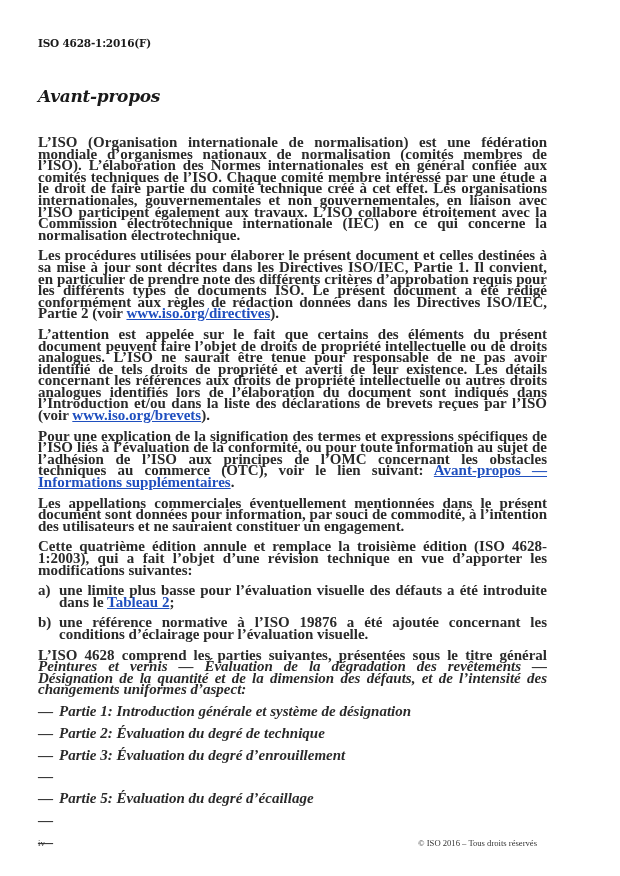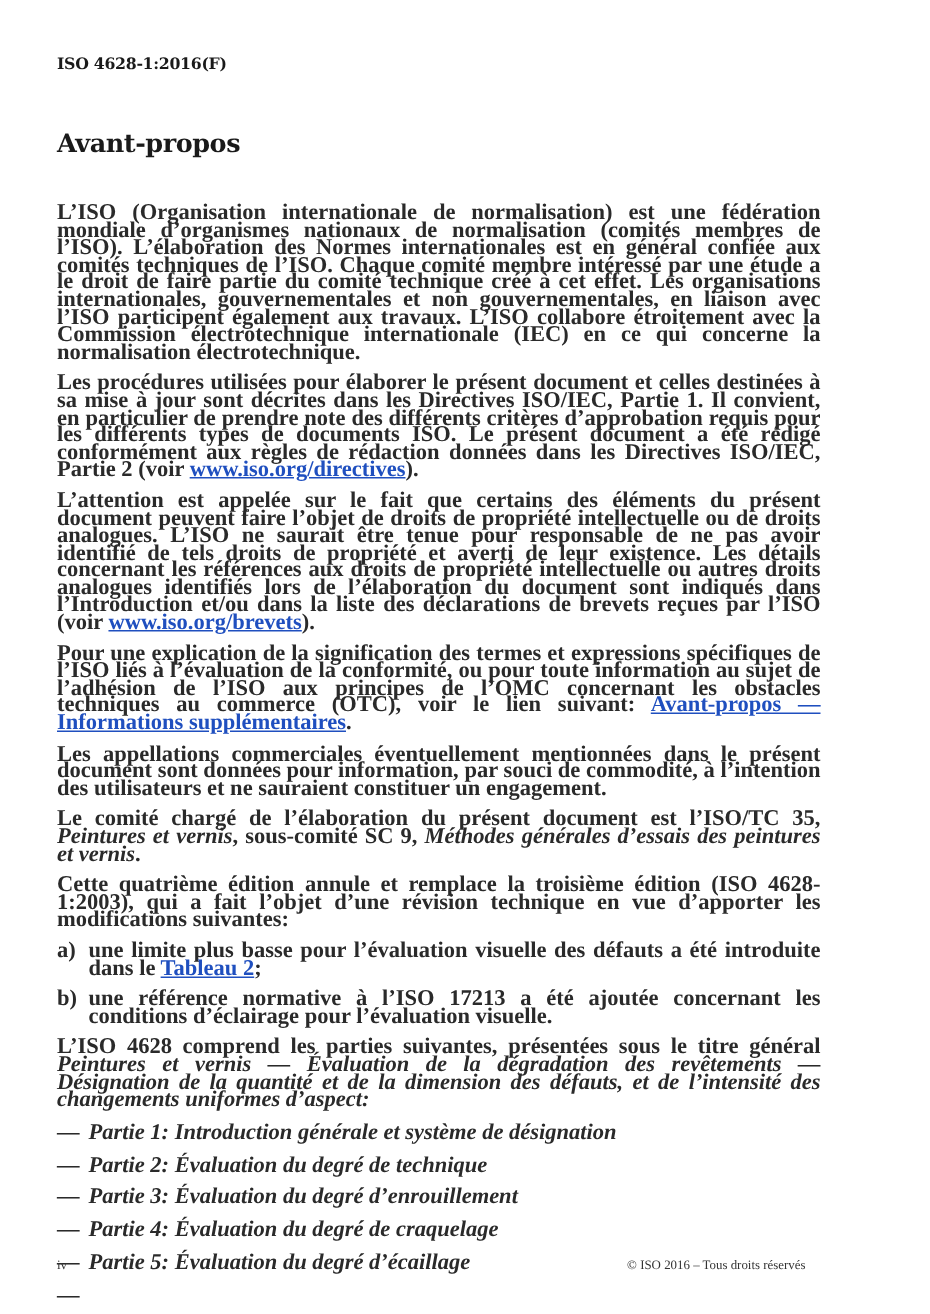--- a/index.html
+++ b/index.html
@@ -1,21 +1,21 @@
 <!DOCTYPE html>
 <html><head>
 <meta charset="utf-8">
 <style>
   html, body { margin: 0; padding: 0; background: #ffffff; }
   body { width: 620px; height: 876px; position: relative; overflow: hidden;
          font-family: "DejaVu Serif", "Liberation Serif", serif; color: #2a2a2a; }
   .docid { position: absolute; left: 38px; top: 37px; font-size: 10.5px; font-weight: bold; color: #1a1a1a;
            font-family: "DejaVu Serif", serif; letter-spacing: -0.2px; }
   .title { position: absolute; left: 38px; top: 86px; font-size: 17px; font-weight: bold; color: #1a1a1a;
-           font-family: "DejaVu Serif", serif; letter-spacing: -0.3px; }
+           font-family: "DejaVu Serif", serif; letter-spacing: -0.3px; font-style: italic; }
   .body { position: absolute; left: 38px; top: 137px; width: 509px;
           font-family: "Liberation Serif", serif; font-size: 15px; line-height: 11.6px; font-weight: bold; }
   .body p { margin: 0 0 9px 0; text-align: justify; }
   a { color: #1f4fbf; text-decoration: underline; }
   .item { display: flex; margin: 0 0 9px 0; }
   .item .lbl { width: 21px; flex: none; }
   .item .txt { flex: 1; text-align: justify; }
   .dash { display: flex; margin: 0 0 10.2px 0; font-style: italic; }
   .dash .lbl { width: 21px; flex: none; font-style: normal; }
   em { font-style: italic; }
@@ -34,50 +34,48 @@
   <p>L’ISO (Organisation internationale de normalisation) est une fédération mondiale d’organismes nationaux de normalisation (comités membres de l’ISO). L’élaboration des Normes internationales est en général confiée aux comités techniques de l’ISO. Chaque comité membre intéressé par une étude a le droit de faire partie du comité technique créé à cet effet. Les organisations internationales, gouvernementales et non gouvernementales, en liaison avec l’ISO participent également aux travaux. L’ISO collabore étroitement avec la Commission électrotechnique internationale (IEC) en ce qui concerne la normalisation électrotechnique.</p>
 
   <p><span>Les procédures utilisées pour élaborer le présent document et celles destinées à sa mise à jour sont décrites dans les Directives ISO/IEC, Partie 1. Il convient, en particulier de prendre note des différents critères d’approbation requis pour les différents types de documents ISO. Le présent document a été rédigé conformément aux règles de rédaction données dans les Directives ISO/IEC, Partie 2 (voir </span><a>www.iso.org/directives</a><span>).</span></p>
 
   <p><span>L’attention est appelée sur le fait que certains des éléments du présent document peuvent faire l’objet de droits de propriété intellectuelle ou de droits analogues. L’ISO ne saurait être tenue pour responsable de ne pas avoir identifié de tels droits de propriété et averti de leur existence. Les détails concernant les références aux droits de propriété intellectuelle ou autres droits analogues identifiés lors de l’élaboration du document sont indiqués dans l’Introduction et/ou dans la liste des déclarations de brevets reçues par l’ISO (voir </span><a>www.iso.org/brevets</a><span>).</span></p>
 
   <p><span>Pour une explication de la signification des termes et expressions spécifiques de l’ISO liés à l’évaluation de la conformité, ou pour toute information au sujet de l’adhésion de l’ISO aux principes de l’OMC concernant les obstacles techniques au commerce (OTC), voir le lien suivant: </span><a>Avant-propos — Informations supplémentaires</a><span>.</span></p>
 
   <p>Les appellations commerciales éventuellement mentionnées dans le présent document sont données pour information, par souci de commodité, à l’intention des utilisateurs et ne sauraient constituer un engagement.</p>
 
-  <p><span>Le comité chargé de l’élaboration du présent document est l’ISO/TC 35, </span><em>Peintures et vernis</em><span>, sous-comité SC 9, </span><em>Méthodes générales d’essais des peintures et vernis</em><span>.</span></p>
 
   <p>Cette quatrième édition annule et remplace la troisième édition (ISO 4628-1:2003), qui a fait l’objet d’une révision technique en vue d’apporter les modifications suivantes:</p>
 
   <div class="item">
     <span class="lbl">a)</span>
     <span class="txt"><span>une limite plus basse pour l’évaluation visuelle des défauts a été introduite dans le </span><a>Tableau 2</a><span>;</span></span>
   </div>
   <div class="item">
     <span class="lbl">b)</span>
-    <span class="txt">une référence normative à l’ISO 17213 a été ajoutée concernant les conditions d’éclairage pour l’évaluation visuelle.</span>
+    <span class="txt">une référence normative à l’ISO 19876 a été ajoutée concernant les conditions d’éclairage pour l’évaluation visuelle.</span>
   </div>
 
   <p style="margin-bottom:10px;"><span>L’ISO 4628 comprend les parties suivantes, présentées sous le titre général </span><em>Peintures et vernis — Évaluation de la dégradation des revêtements — Désignation de la quantité et de la dimension des défauts, et de l’intensité des changements uniformes d’aspect:</em></p>
 
   <div class="dash">
       <span class="lbl">—</span>
       <span>Partie 1: Introduction générale et système de désignation</span>
     </div>
   <div class="dash">
       <span class="lbl">—</span>
       <span>Partie 2: Évaluation du degré de technique</span>
     </div>
   <div class="dash">
       <span class="lbl">—</span>
       <span>Partie 3: Évaluation du degré d’enrouillement</span>
     </div>
   <div class="dash">
       <span class="lbl">—</span>
-      <span>Partie 4: Évaluation du degré de craquelage</span>
     </div>
   <div class="dash">
       <span class="lbl">—</span>
       <span>Partie 5: Évaluation du degré d’écaillage</span>
     </div>
   <div class="dash">
       <span class="lbl">—</span>
     </div>
   <div class="dash">
       <span class="lbl">—</span>

